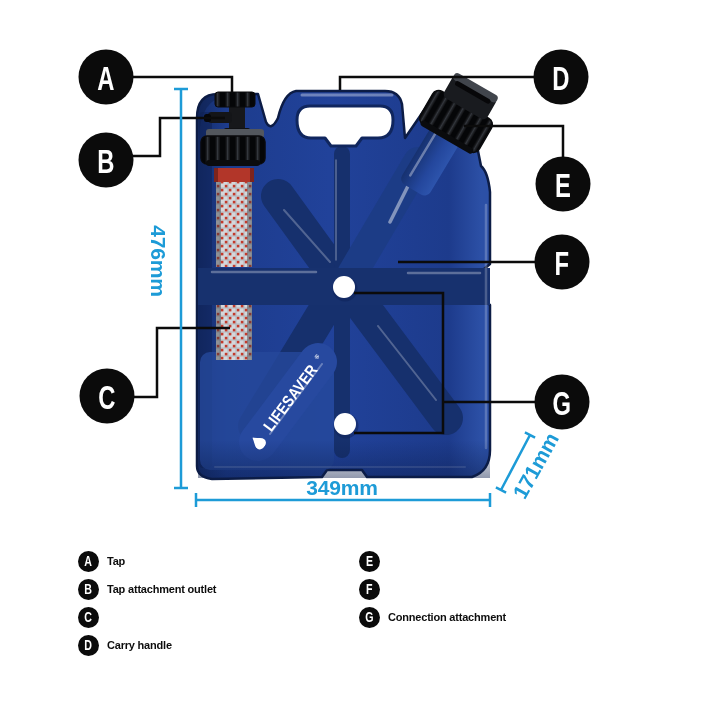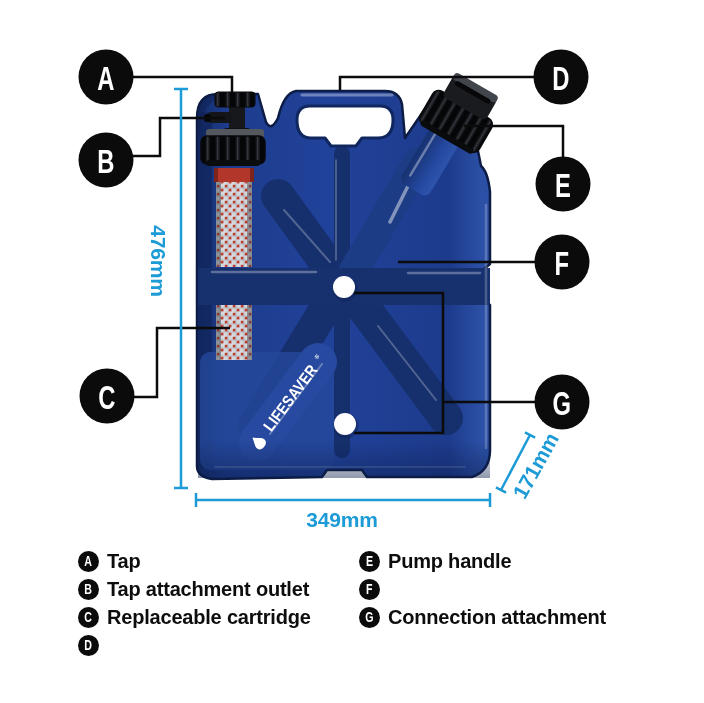--- a/index.html
+++ b/index.html
@@ -25,21 +25,21 @@
         display:flex;align-items:center;color:#ffffff;white-space:nowrap;}
   .logo .drop{margin-right:3px;display:block;}
   .logo-text{font-weight:700;font-size:16px;letter-spacing:.3px;transform:scaleX(.86);line-height:1;}
   .logo-reg{font-size:6px;font-weight:700;align-self:flex-start;margin-top:1px;margin-left:1px;}
 
   
   .legend-row{position:absolute;display:flex;align-items:center;height:22px;}
   .legend-dot{width:21px;height:21px;border-radius:50%;background:#0b0b0b;color:#fff;
               display:flex;align-items:center;justify-content:center;margin-right:8px;flex:none;}
   .legend-dot span{font-weight:700;font-size:14px;line-height:1;transform:scaleX(.76);}
-  .legend-text{font-weight:700;font-size:20px;color:#0d0d0d;letter-spacing:-0.2px;white-space:nowrap;}
+  .legend-text{font-weight:700;font-size:11px;color:#0d0d0d;letter-spacing:-0.2px;white-space:nowrap;}
 </style>
 </head>
 <body>
 
 <div class="stage">
 
   <svg class="art" width="704" height="703" viewBox="0 0 704 703">
     <defs>
       <linearGradient id="bodyGrad" x1="0" y1="0" x2="1" y2="0">
         <stop offset="0" stop-color="#142c68"></stop>
@@ -199,51 +199,50 @@
       <span>E</span>
     </div>
   <div class="badge" style="left:562px;top:262px;">
       <span>F</span>
     </div>
   <div class="badge" style="left:562px;top:402px;">
       <span>G</span>
     </div>
 
   <div class="dim-label dim-h" style="left:158px;top:261px;">476mm</div>
-  <div class="dim-label dim-w" style="left:342px;top:520px;">349mm</div>
+  <div class="dim-label dim-w" style="left:342px;top:488px;">349mm</div>
   <div class="dim-label dim-d" style="left:536px;top:466px;">171mm</div>
 
   <div class="legend-row" style="left:78px;top:550px;">
     <span class="legend-dot">
         <span>A</span>
       </span>
     <span class="legend-text">Tap</span>
   </div>
   <div class="legend-row" style="left:78px;top:578px;">
     <span class="legend-dot">
         <span>B</span>
       </span>
     <span class="legend-text">Tap attachment outlet</span>
   </div>
   <div class="legend-row" style="left:78px;top:606px;">
     <span class="legend-dot">
         <span>C</span>
       </span>
-    <span class="legend-text">Replaceable cartridge</span>
   </div>
   <div class="legend-row" style="left:78px;top:634px;">
     <span class="legend-dot">
         <span>D</span>
       </span>
+    <span class="legend-text">Carry handle</span>
   </div>
   <div class="legend-row" style="left:359px;top:550px;">
     <span class="legend-dot">
         <span>E</span>
       </span>
-    <span class="legend-text">Pump handle</span>
   </div>
   <div class="legend-row" style="left:359px;top:578px;">
     <span class="legend-dot">
         <span>F</span>
       </span>
   </div>
   <div class="legend-row" style="left:359px;top:606px;">
     <span class="legend-dot">
         <span>G</span>
       </span>

